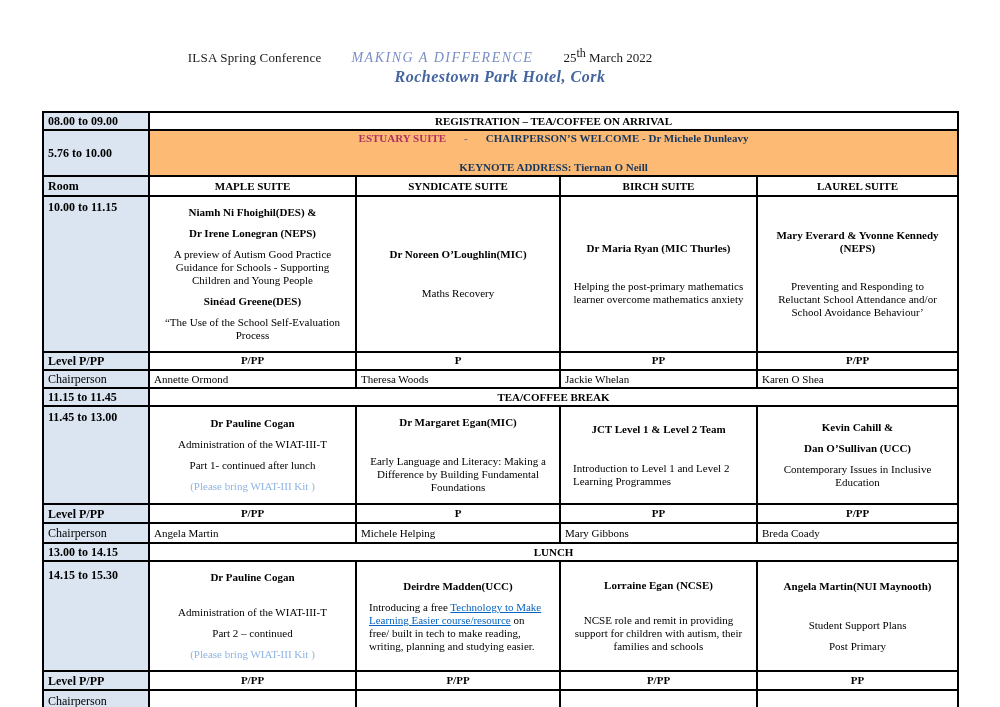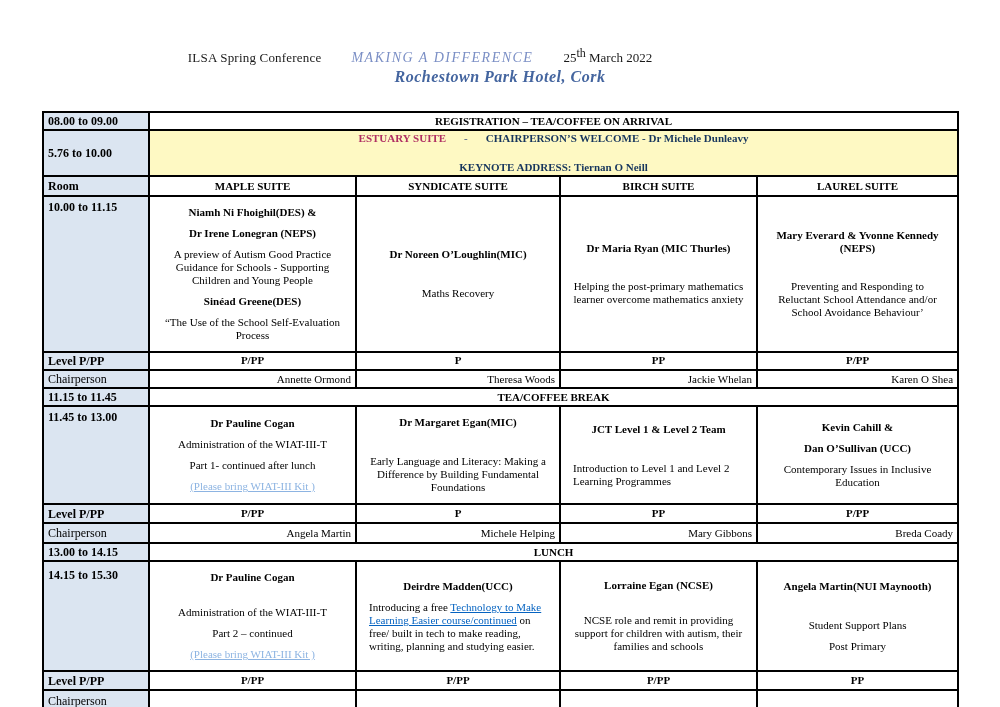--- a/index.html
+++ b/index.html
@@ -38,36 +38,36 @@
     font-size:11px;
     line-height:1.18;
     vertical-align:middle;
   }
   td.tc{background:#dbe5f1;text-align:left;padding-left:5px;}
   td.tc.b{font-weight:bold;font-size:12px;}
   td.tc.lvl-label{font-weight:bold;font-size:12px;}
   td.tc.chair-label{font-size:12px;}
   td.merged{text-align:center;font-weight:bold;}
   td.reg{font-size:12px;padding-right:150px;}
-  td.welcome{background:#fef9c3;color:#17365d;font-size:12px;padding-right:100px;}
+  td.welcome{background:#fdba74;color:#17365d;font-size:12px;padding-right:100px;}
   .wl1 .estuary{color:#b03063;}
   .wl1 .wdash{color:#5a6b8c;margin:0 18px;font-weight:bold;}
   .wl2{margin-top:16px;}
   td.suite-h{font-weight:bold;text-align:center;font-size:11px;}
   td.sess{vertical-align:top;text-align:center;padding-top:3px;}
   td.sess p{margin:8px;}
   td.sess .sp{font-weight:bold;}
   td.sess .left{text-align:left;}
   .mt5{margin-top:5px !important;}
   .mt8{margin-top:8px !important;}
   .mt22{margin-top:22px !important;}
   .mt26{margin-top:26px !important;}
-  .note{color:#8db4e2;text-decoration:underline;}
+  .note{color:#8db4e2;}
   td.lvl{font-weight:bold;text-align:center;}
-  td.chair{text-align:right;}
+  td.chair{text-align:left;}
   td.chair-top{vertical-align:top;text-align:center;padding-top:3px;}
   td.tea{padding-right:85px;}
   td.lunch{padding-right:238px;}
   a.doclink{color:#0563c1;text-decoration:underline;cursor:pointer;}
 </style>
 </head>
 <body>
 
 <div>
 
@@ -200,21 +200,21 @@
     <tr style="height:89px">
       <td class="tc b" style="vertical-align:top;padding-top:6px;">14.15 to 15.30</td>
       <td class="sess">
         <p class="sp">Dr Pauline Cogan</p>
         <p class="mt22">Administration of the WIAT-III-T</p>
         <p class="mt8">Part 2 – continued</p>
         <p class="note mt5">(Please bring WIAT-III Kit )</p>
       </td>
       <td class="sess">
         <p class="sp">Deirdre Madden(UCC)</p>
-        <p class="left mt5"><span>Introducing  a free </span><a class="doclink">Technology to Make Learning Easier course/continued</a><span> on free/ built in tech to make reading, writing, planning and studying easier.</span></p>
+        <p class="left mt5"><span>Introducing  a free </span><a class="doclink">Technology to Make Learning Easier course/resource</a><span> on free/ built in tech to make reading, writing, planning and studying easier.</span></p>
       </td>
       <td class="sess">
         <p class="sp">Lorraine Egan (NCSE)</p>
         <p class="mt22">NCSE role and remit in providing support for children with autism, their families and schools</p>
       </td>
       <td class="sess">
         <p class="sp">Angela Martin(NUI Maynooth)</p>
         <p class="mt26">Student Support Plans</p>
         <p class="mt8">Post Primary</p>
       </td>

